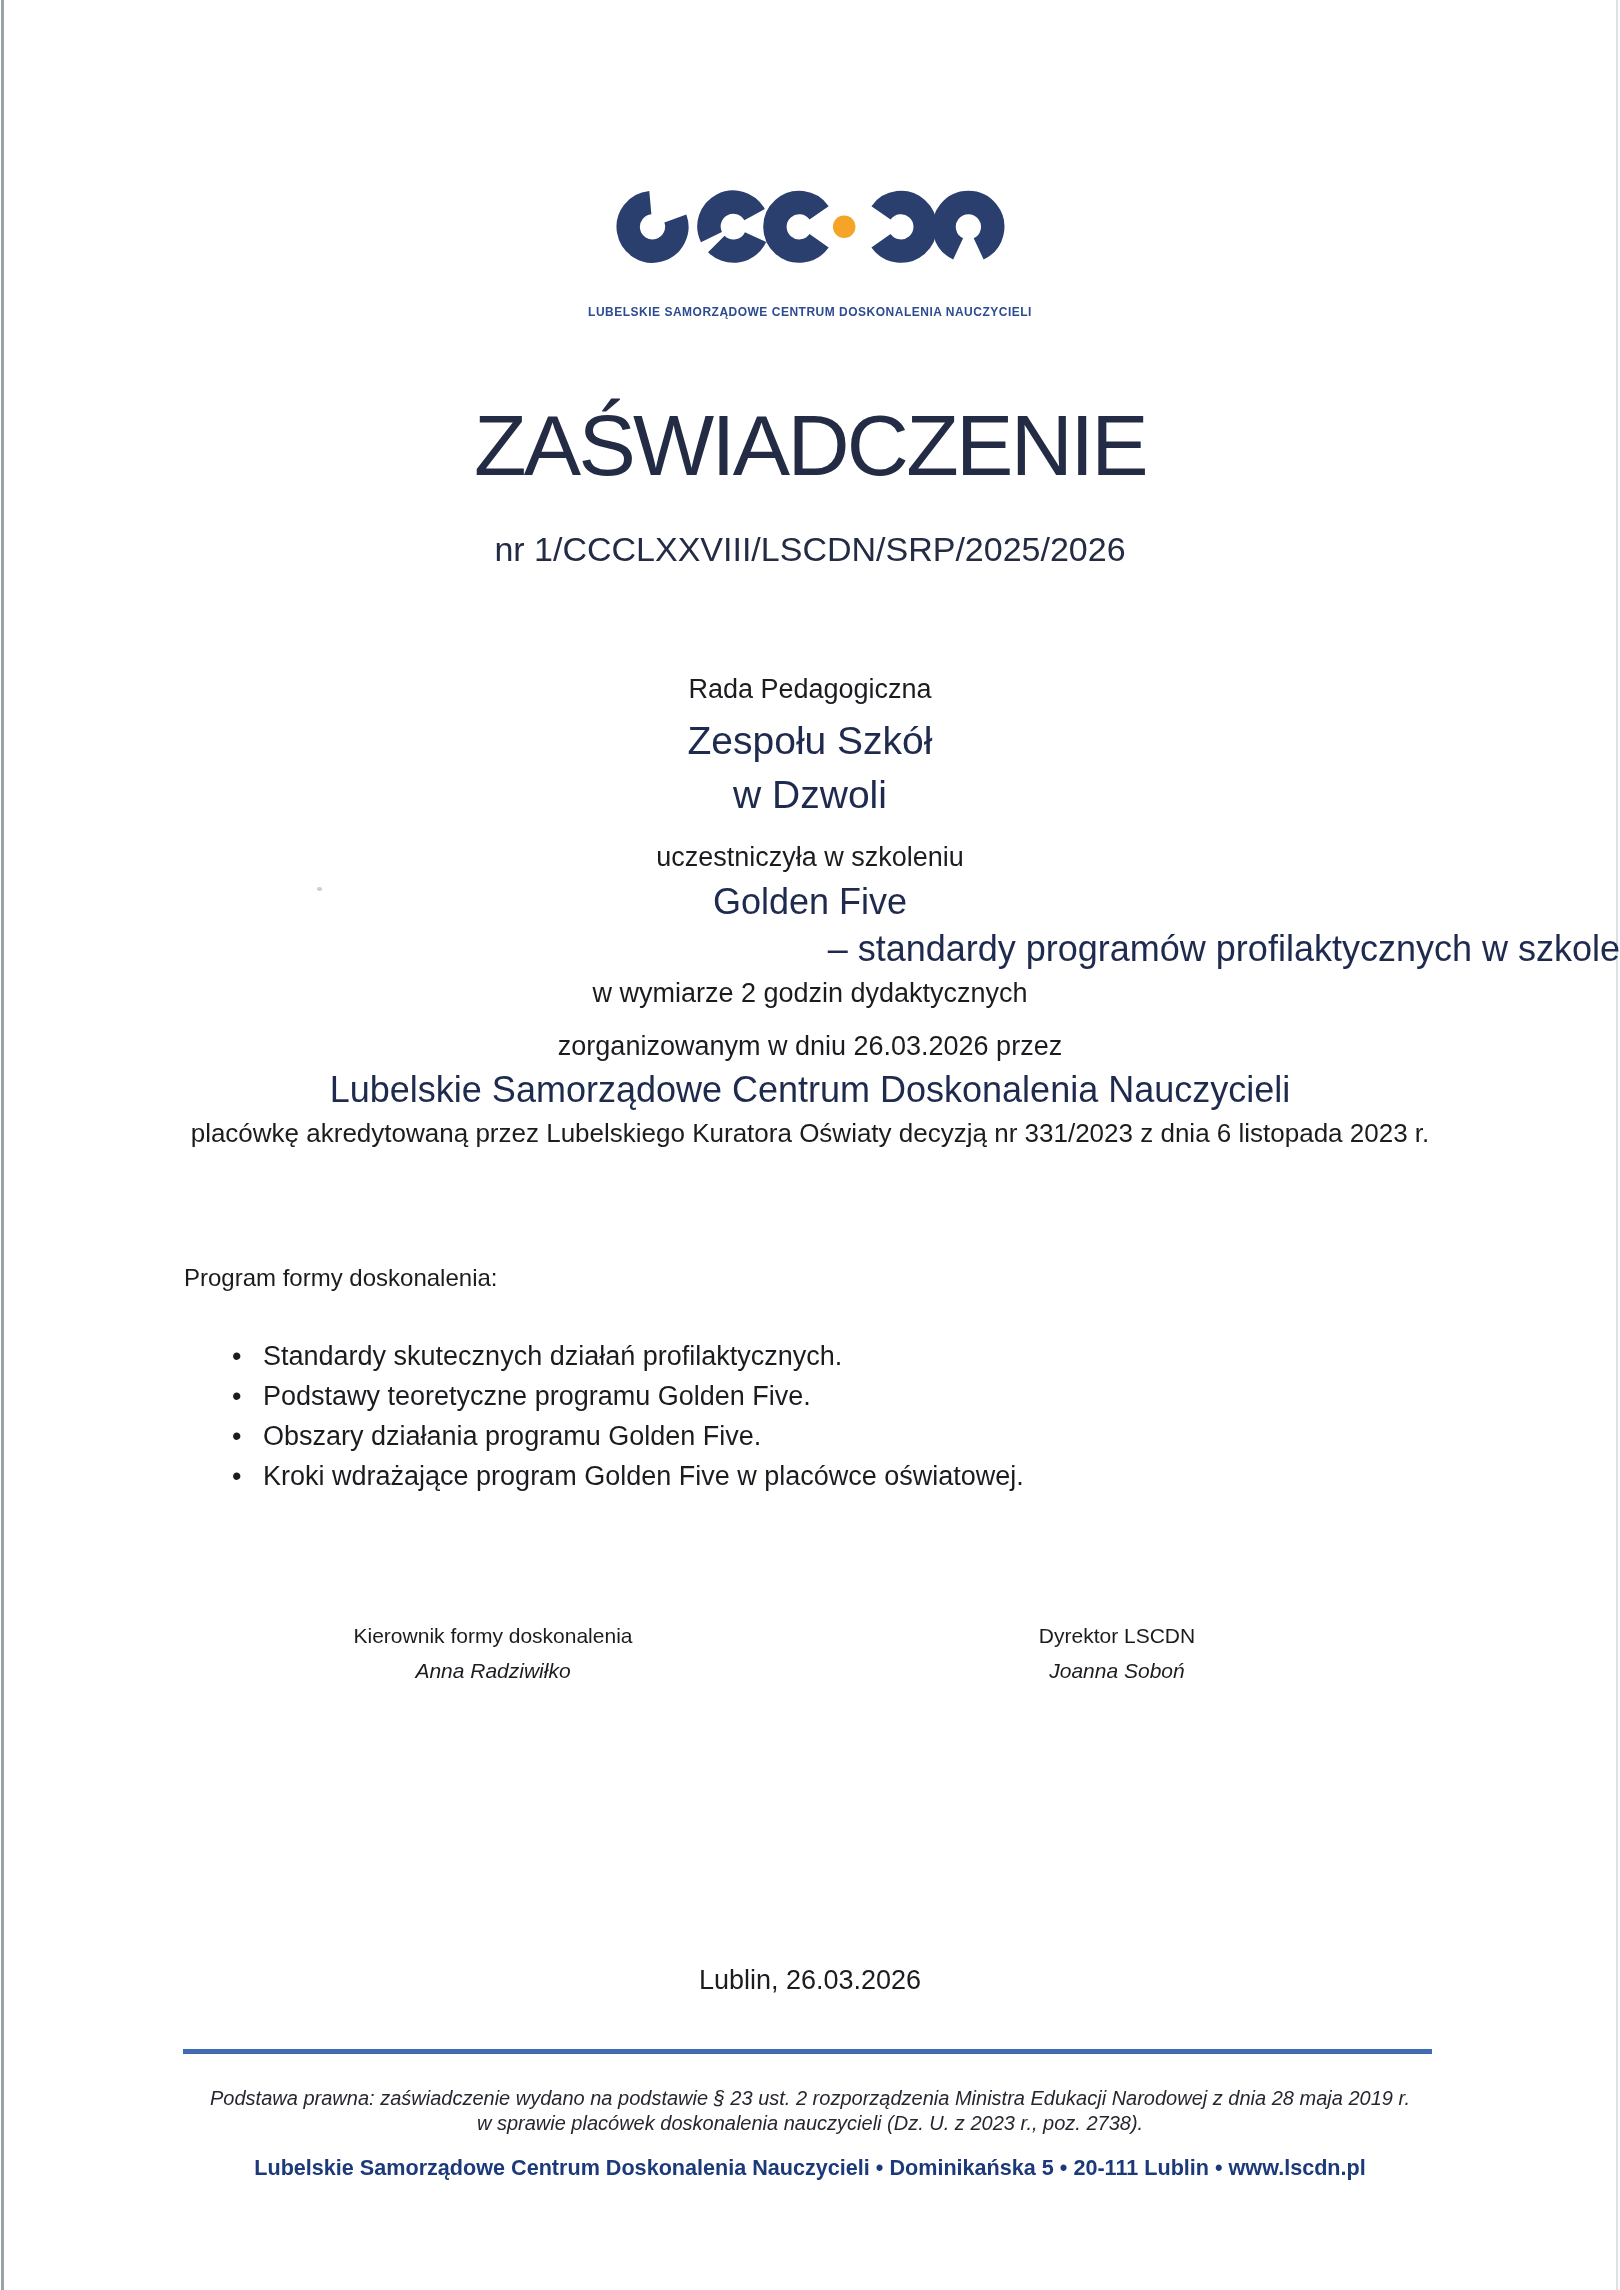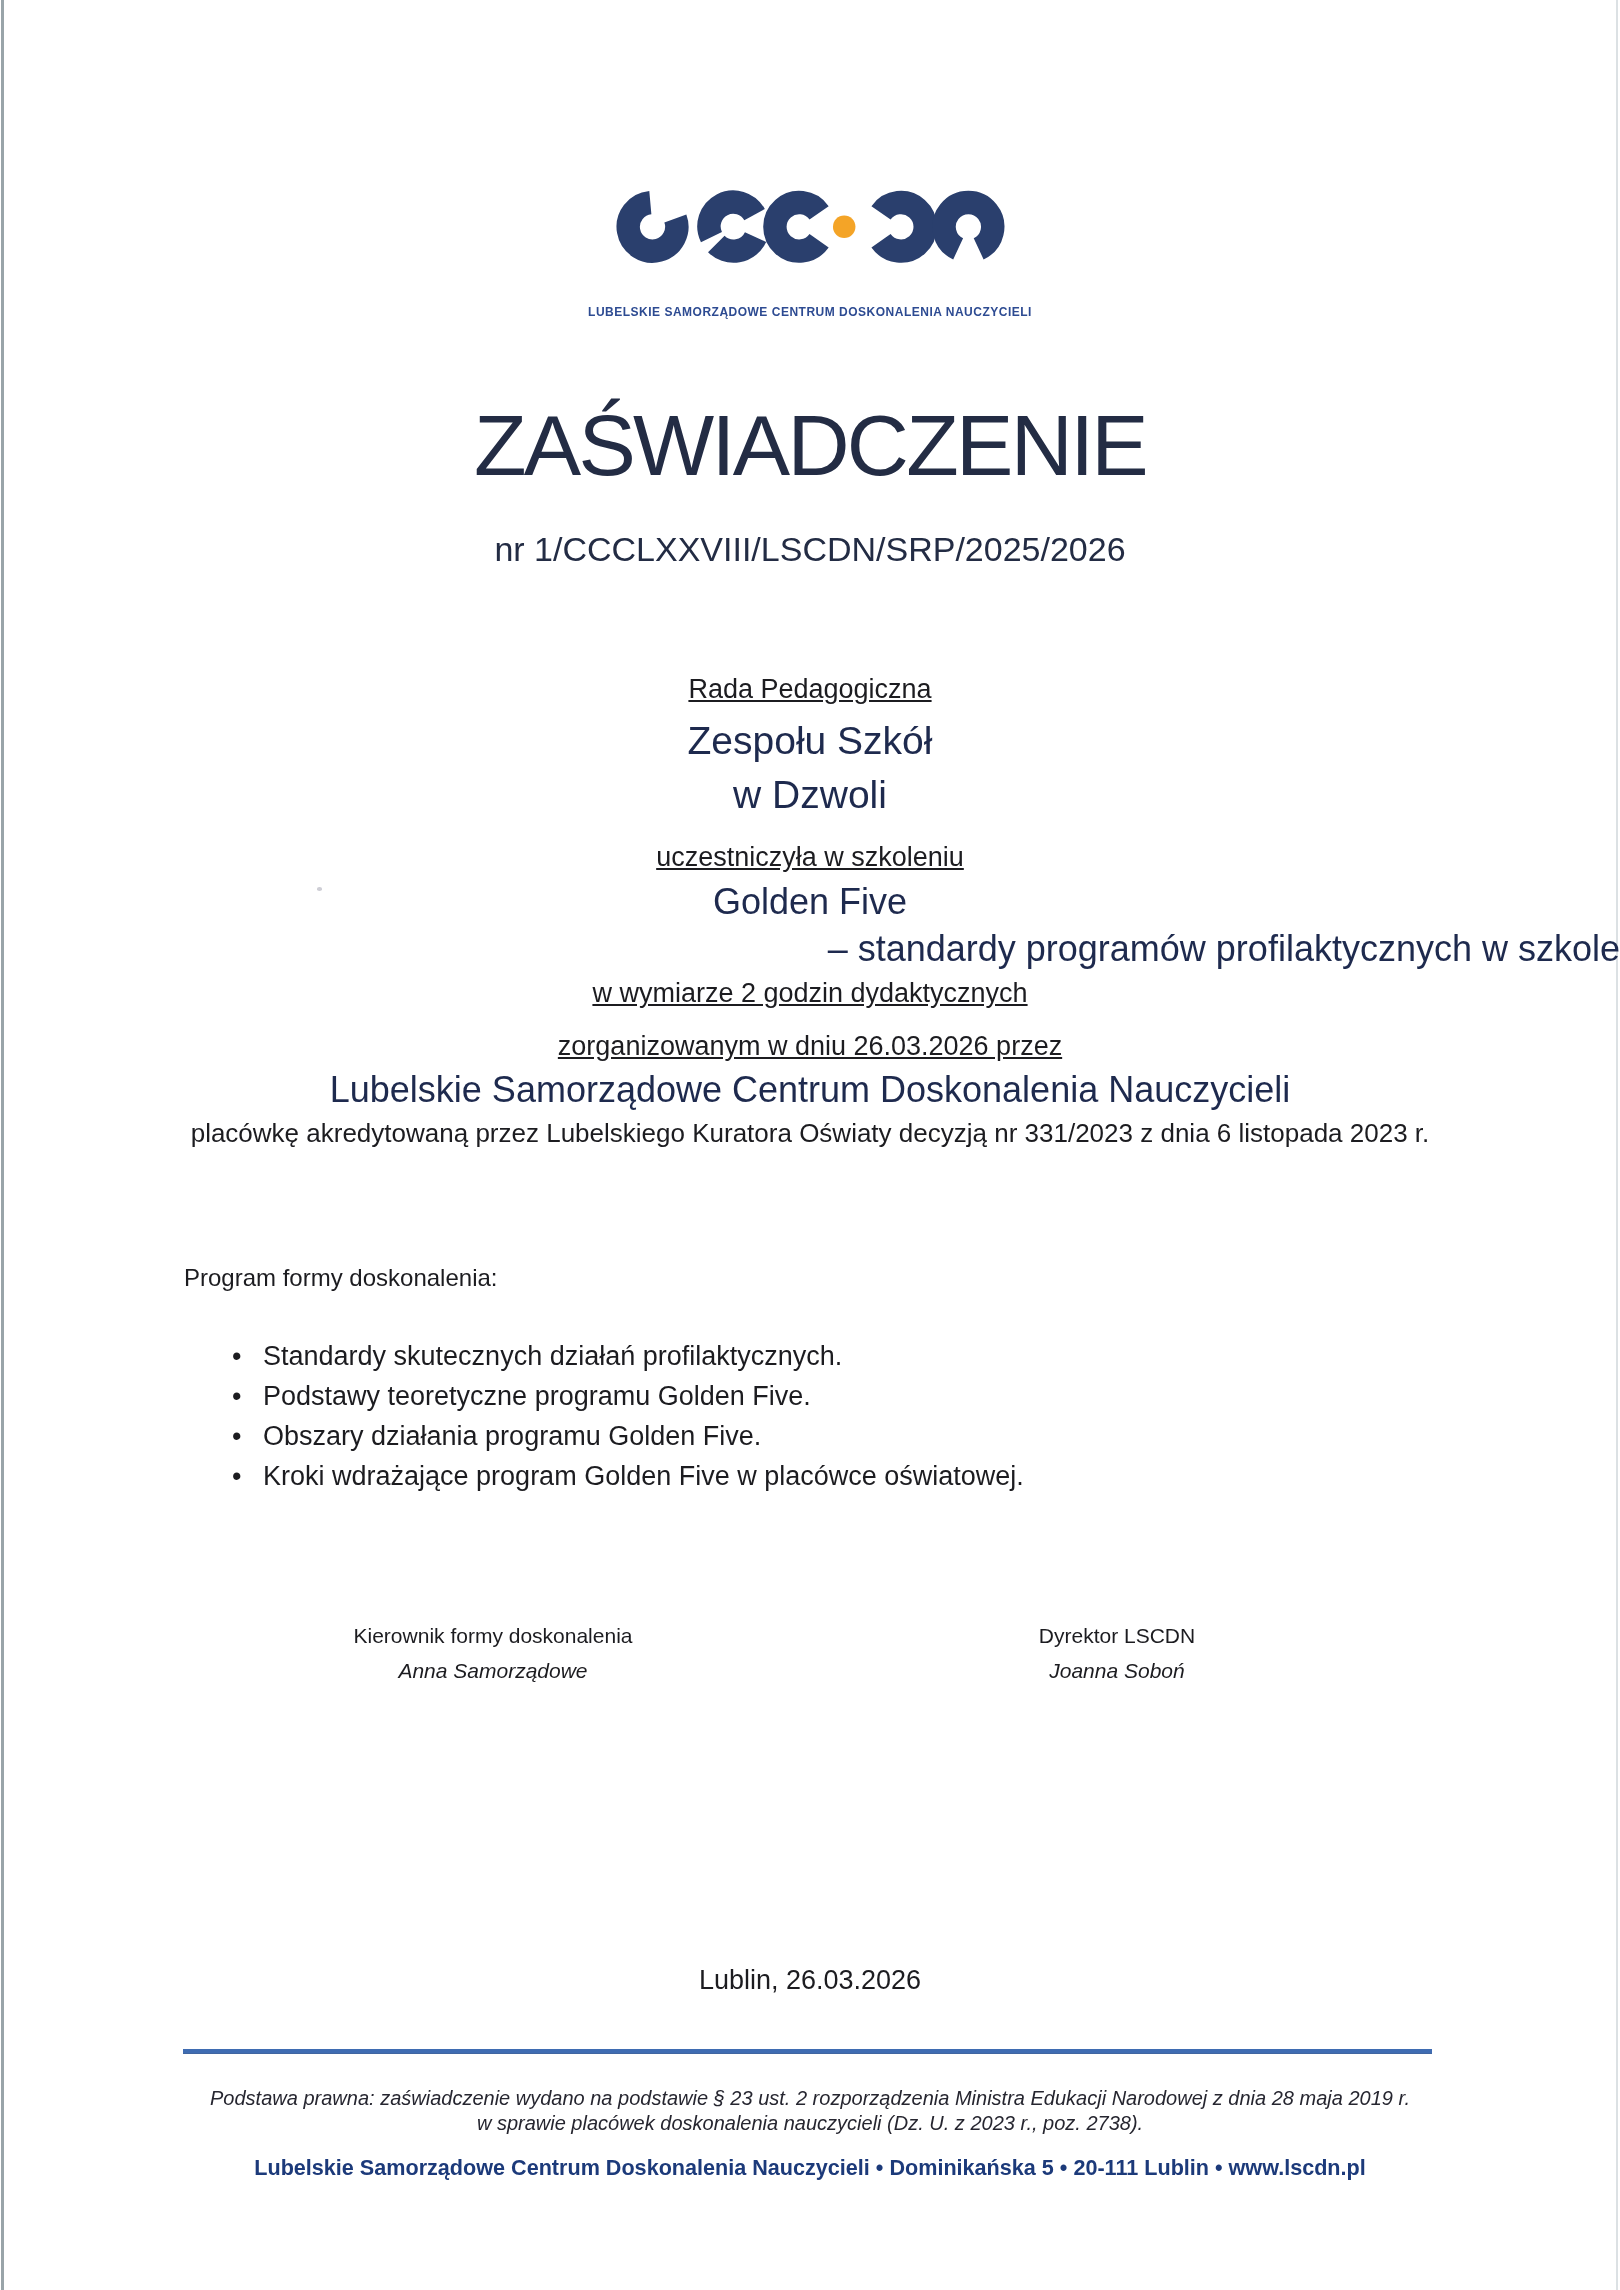--- a/index.html
+++ b/index.html
@@ -13,21 +13,21 @@
   .edge-left{position:absolute;left:0.9px;top:0;width:2.7px;height:100%;background:#87949a;opacity:.85;}
   .edge-right{position:absolute;right:1.8px;top:0;width:1.8px;height:100%;background:#b9c4c9;opacity:.5;}
   .speck{position:absolute;left:317px;top:887px;width:4.5px;height:3.6px;background:#c2c2ca;border-radius:50%;opacity:.8;}
   
   .logo-svg{position:absolute;left:612px;top:180px;width:396px;height:99px;}
   .logo-tagline{position:absolute;left:0;top:305px;width:100%;text-align:center;
     font-size:12px;font-weight:bold;letter-spacing:0.5px;color:#2d4b92;}
   
   .title{position:absolute;top:394px;font-size:86px;font-weight:400;letter-spacing:-2.7px;color:#232c44;}
   .cert-number{position:absolute;top:529px;font-size:34px;color:#232c44;}
-  .txt-black-sm{font-size:27px;color:#1c1c20;text-decoration:underline;}
+  .txt-black-sm{font-size:27px;color:#1c1c20;}
   .txt-navy-md{font-size:39px;color:#1e2a4e;}
   .txt-navy-course{font-size:36px;color:#1e2a4e;}
   .r-intro{top:673px;}
   .r-line1{top:718px;}
   .r-line2{top:772px;}
   .t-part{top:841px;}
   .t-course1{top:880px;}
   .t-course2{top:927px;text-align:right;}
   .t-dur{top:977px;}
   .t-org{top:1030px;}
@@ -101,21 +101,21 @@
       <span>Obszary działania programu Golden Five.</span>
     </li>
     <li>
       <span class="bullet">•</span>
       <span>Kroki wdrażające program Golden Five w placówce oświatowej.</span>
     </li>
   </ul>
 
   <div class="sig sig-left">
     <div>Kierownik formy doskonalenia</div>
-    <div class="sig-name">Anna Samorządowe</div>
+    <div class="sig-name">Anna Radziwiłko</div>
   </div>
   <div class="sig sig-right">
     <div>Dyrektor LSCDN</div>
     <div class="sig-name">Joanna Soboń</div>
   </div>
 
   <div class="abs place-date">Lublin, 26.03.2026</div>
   <div class="rule"></div>
   <div class="legal">
     <div>Podstawa prawna: zaświadczenie wydano na podstawie § 23 ust. 2 rozporządzenia Ministra Edukacji Narodowej z dnia 28 maja 2019 r.</div>

